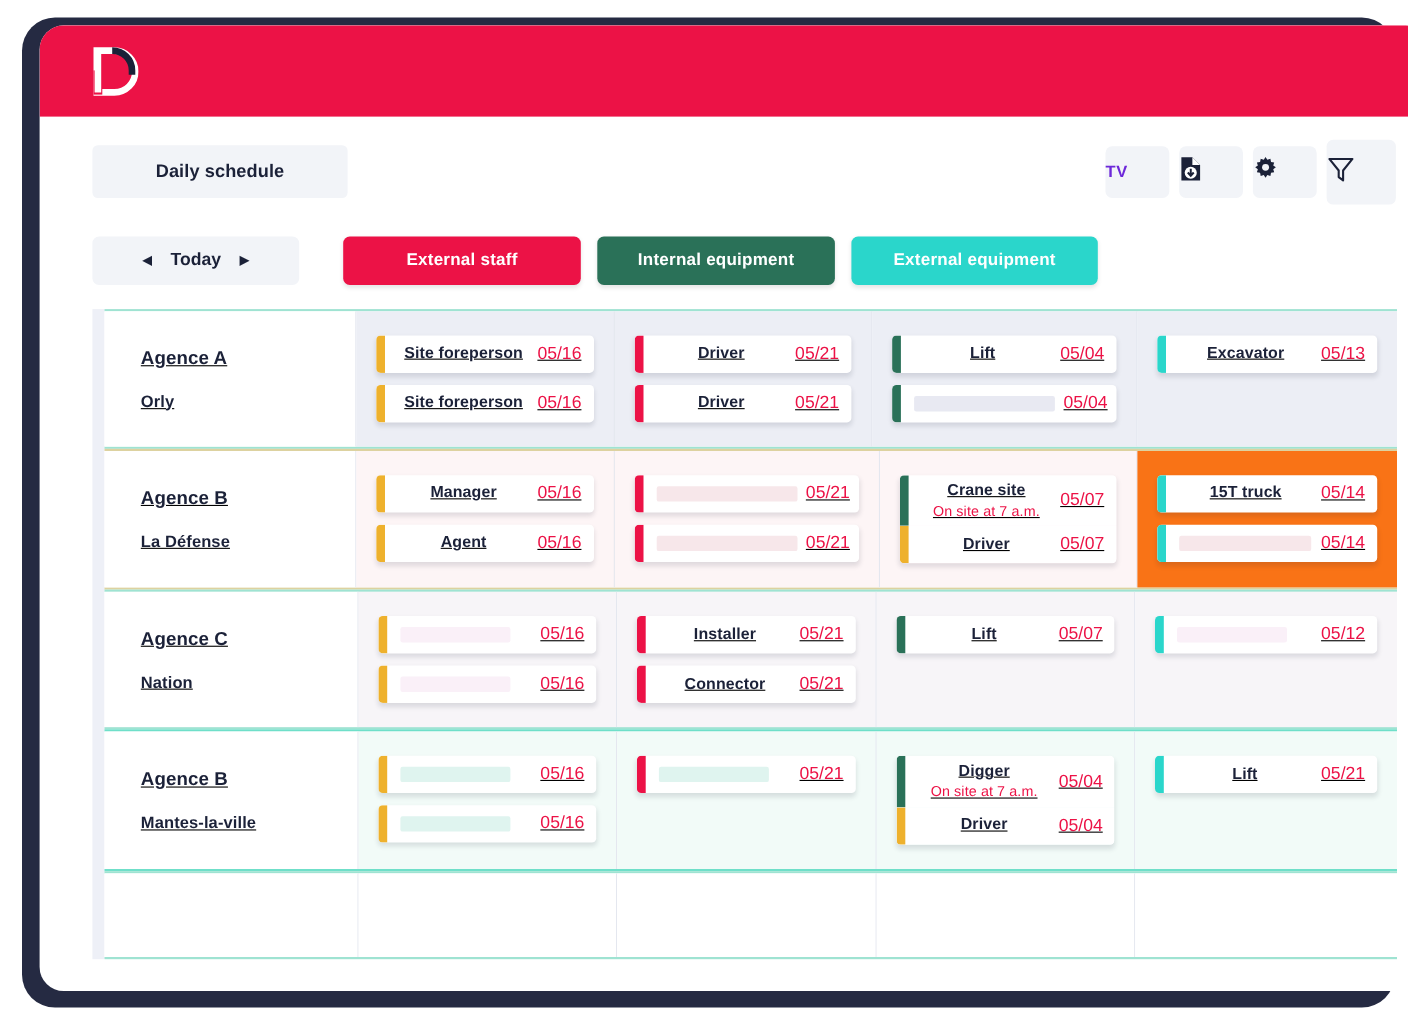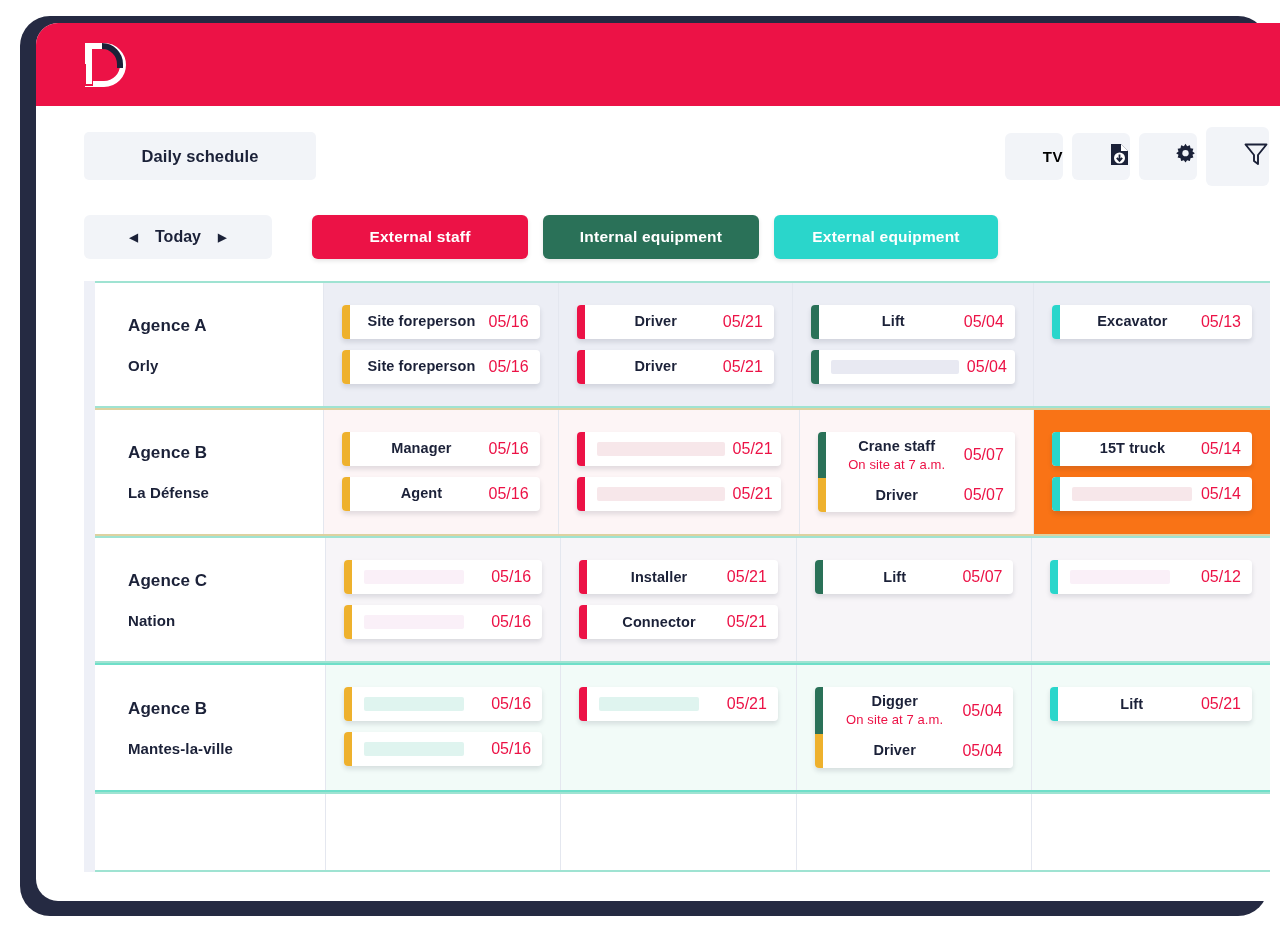--- a/index.html
+++ b/index.html
@@ -52,23 +52,23 @@
     border-radius: 5px;
     display: flex; align-items: center; justify-content: center;
     font-size: 16.5px; font-weight: bold; color: #1b2138;
     letter-spacing: .1px;
   }
   .toolbar-spacer { flex: 1; }
   .tool-btn {
     height: 47px; width: 58px;
     background: #f2f4f8;
     border-radius: 6px;
-    display: flex; align-items: center; justify-content: flex-end;
+    display: flex; align-items: center; justify-content: flex-start;
     margin-left: 9px;
-    color: #000000;
+    color: #6d28d9;
   }
   .tool-btn.tv { font-size: 15px; font-weight: bold; letter-spacing: .5px; }
   .tool-btn.filter { width: 63px; height: 59px; }
 
   
   .tabs {
     display: flex;
     align-items: center;
     padding: 0 30px 0 48px;
     height: 62px;
@@ -100,20 +100,21 @@
     padding: 13px 30px 0 48px;
   }
   .grid {
     position: relative;
     border-left: 11px solid #eef0f7;
   }
   .row {
     display: flex;
     border-top: 2px solid transparent;
     border-bottom: 2px solid transparent;
+    text-decoration: underline;
   }
   .cell {
     border-right: 1px solid #e4e7ef;
     padding: 22px 18px 22px 18px;
   }
   .cell:last-child { border-right: none; }
   .cell.agency {
     width: 236px;
     background: #ffffff !important;
     padding: 30px 0 30px 33px;
@@ -389,21 +390,21 @@
                   </div>
                 </div>
               </div>
             </div>
             <div class="cell col" style="background: rgb(253, 245, 246);">
               <div class="card-group combo">
                 <div class="card">
                   <div class="bar" style="background: rgb(42, 113, 88);"></div>
                   <div class="body">
                     <div class="texts">
-                      <div class="label">Crane staff</div>
+                      <div class="label">Crane site</div>
                       <div class="sub">On site at 7 a.m.</div>
                     </div>
                     <div class="date">05/07</div>
                   </div>
                 </div>
                 <div class="card">
                   <div class="bar" style="background: rgb(238, 177, 45);"></div>
                   <div class="body">
                     <div class="texts">
                       <div class="label">Driver</div>

